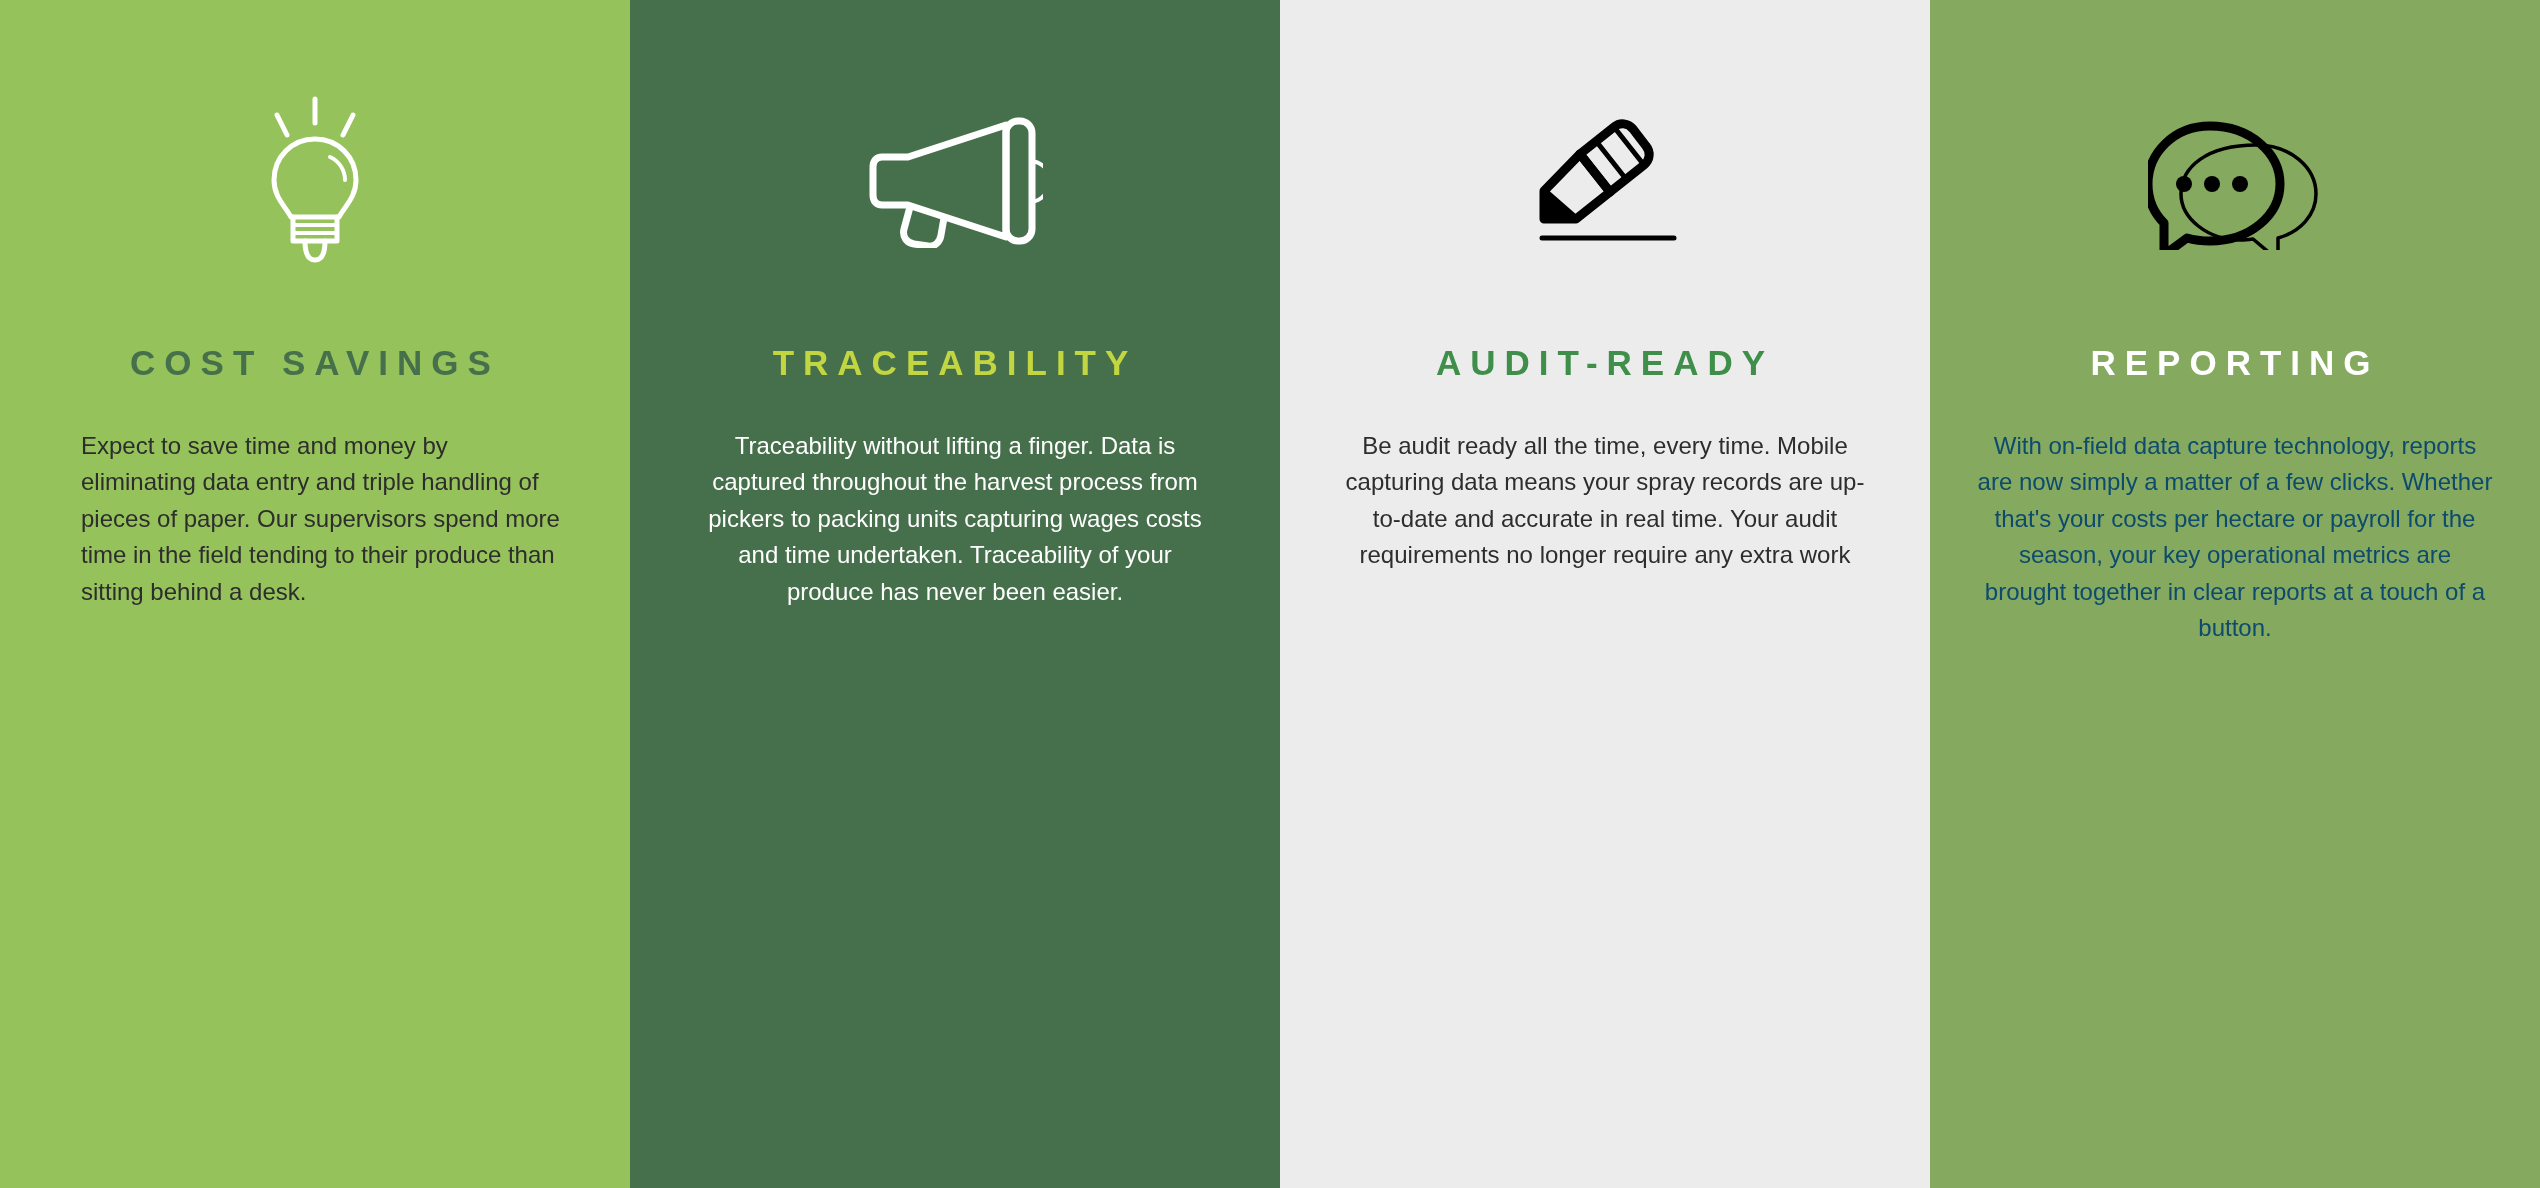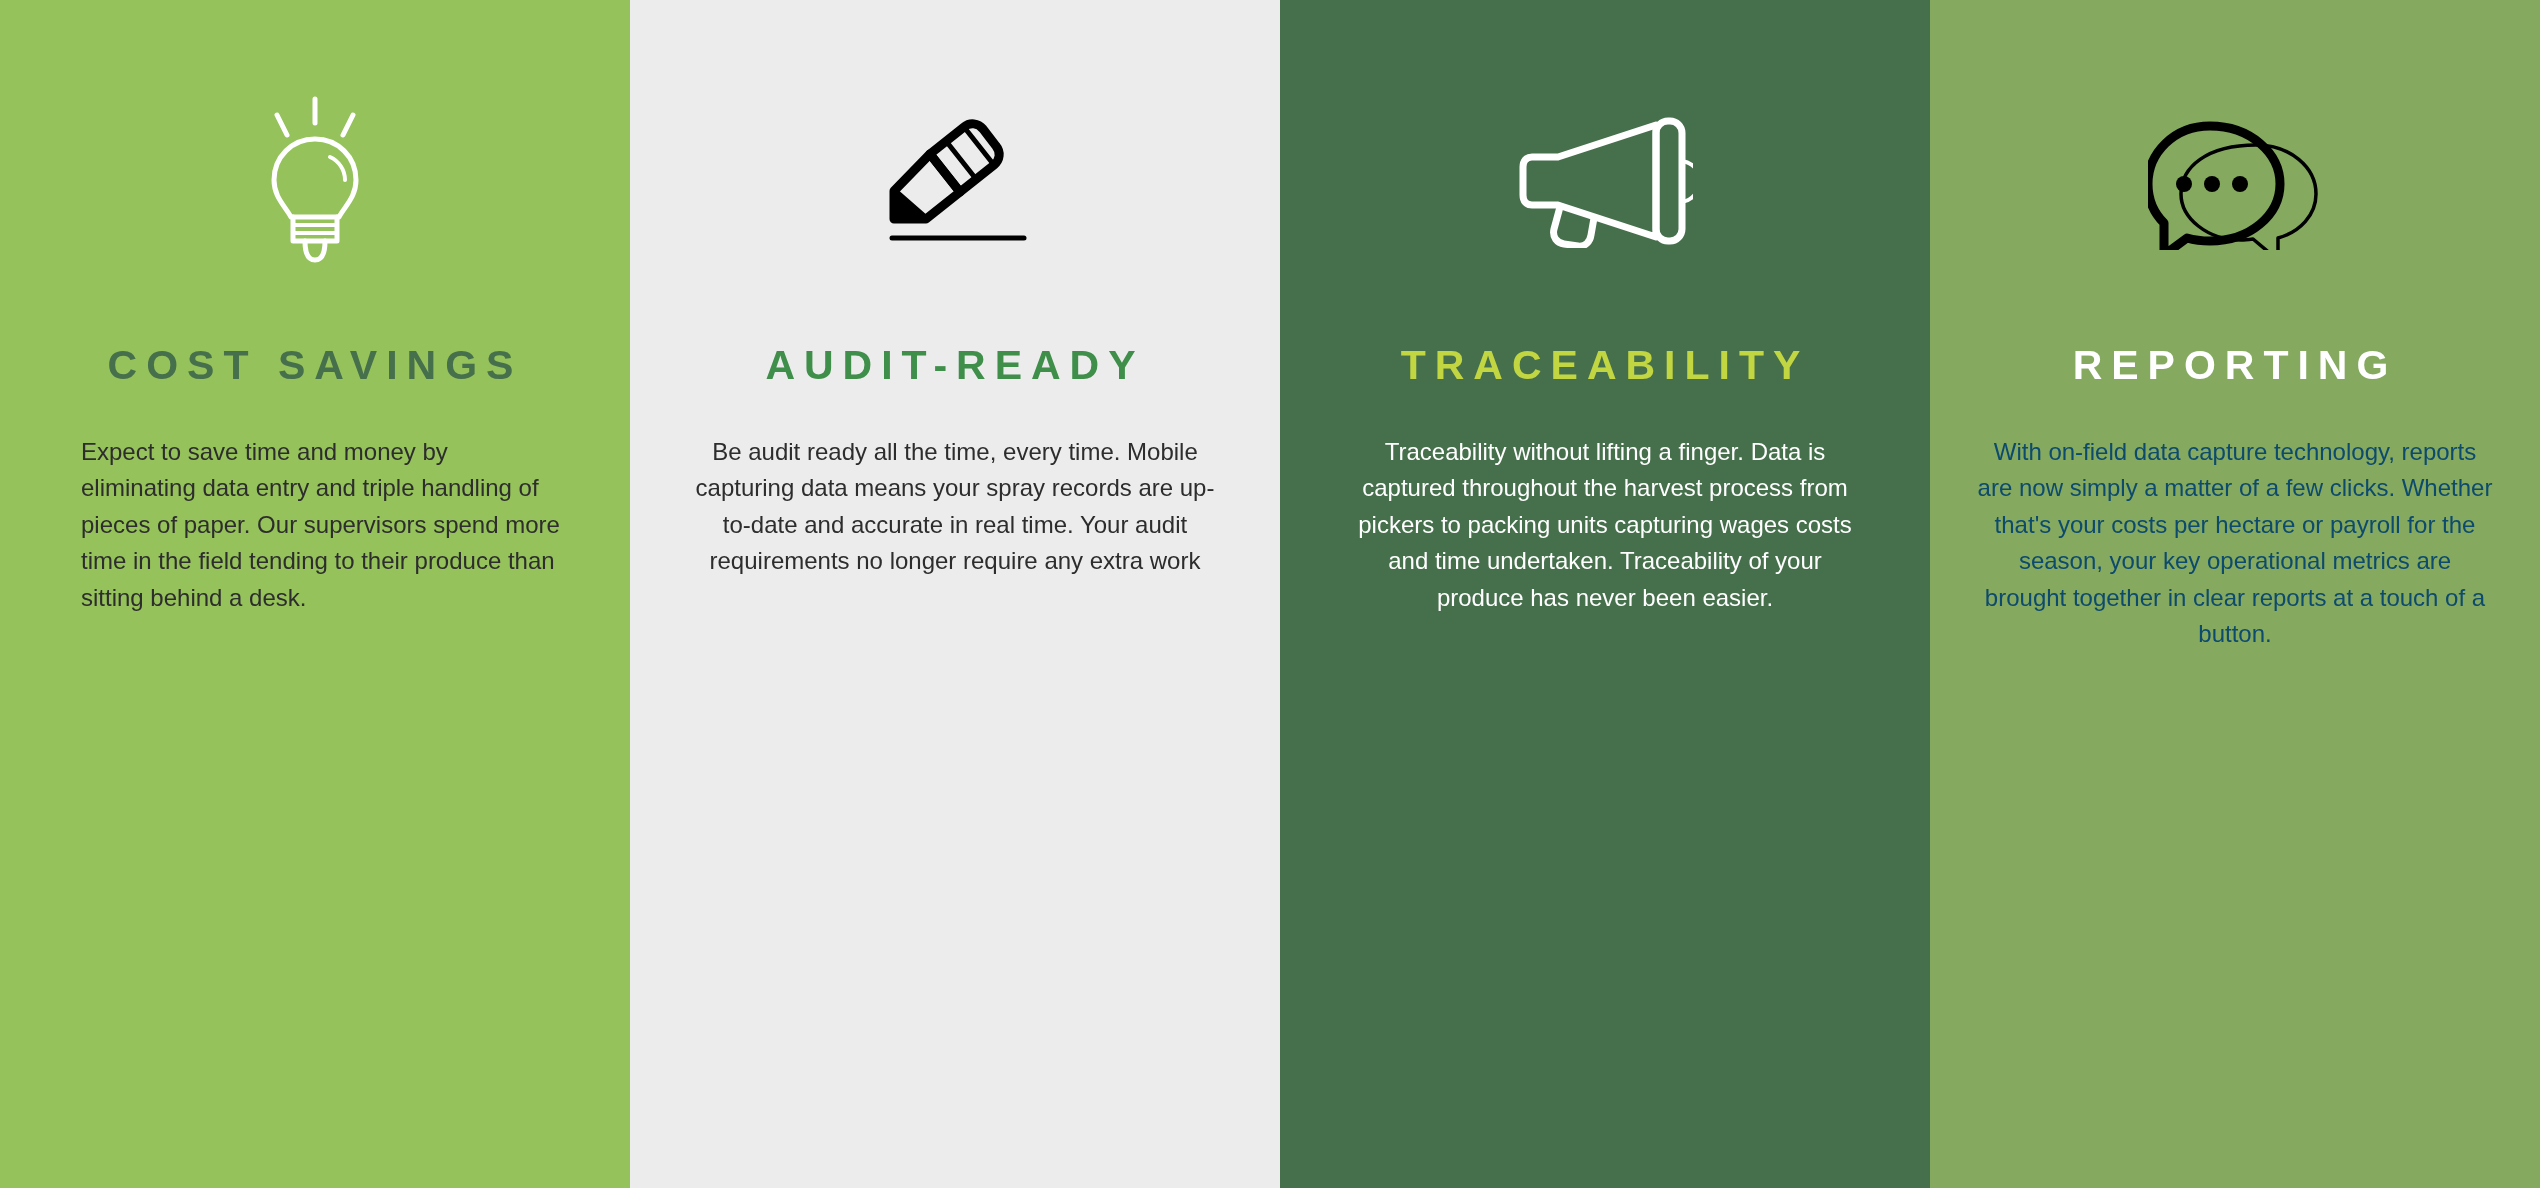--- a/index.html
+++ b/index.html
@@ -43,21 +43,21 @@
 
   .icon-wrap {
     height: 160px;
     display: flex;
     align-items: center;
     justify-content: center;
   }
 
   .feature-title {
     margin: 0;
-    font-size: 41px;
+    font-size: 35px;
     font-weight: bold;
     letter-spacing: 9px;
     text-align: center;
     line-height: 1;
     white-space: nowrap;
   }
   .col-1 .feature-title { color: #46704c; margin-top: 85px; }
   .col-2 .feature-title { color: #c2d641; margin-top: 85px; }
   .col-3 .feature-title { color: #3f8f4b; margin-top: 85px; }
   .col-4 .feature-title { color: #ffffff; margin-top: 85px; }
@@ -114,54 +114,54 @@
         <line x1="43" y1="132" x2="87" y2="132" stroke-width="4"></line>
         <line x1="43" y1="140" x2="87" y2="140" stroke-width="4"></line>
 
         <path d="M55 148 C55 160 58 167 65 167 C72 167 75 160 75 148"></path>
       </svg>
     </div>
     <h3 class="feature-title">COST SAVINGS</h3>
     <p class="feature-body">Expect to save time and money by eliminating data entry and triple handling of pieces of paper. Our supervisors spend more time in the field tending to their produce than sitting behind a desk.</p>
   </section>
 
+  <section class="feature-col col-2">
+    <div class="icon-wrap">
+      <svg width="175" height="135" viewBox="0 0 175 135" fill="none" stroke="#ffffff" stroke-width="7" stroke-linecap="round" stroke-linejoin="round">
+
+        <path d="M14 44 C8 44 5 48 5 54 L5 82 C5 88 8 92 14 92 L40 92 L138 124 L138 12 L40 44 Z"></path>
+
+        <rect x="138" y="8" width="26" height="120" rx="12"></rect>
+
+        <path d="M164 48 C178 50 182 62 182 68 C182 76 176 87 164 89" stroke-width="4"></path>
+
+        <path d="M42 94 L36 116 C34 124 39 130 46 131 L60 133 C67 134 72 129 73 122 L76 105"></path>
+      </svg>
+    </div>
+    <h3 class="feature-title">TRACEABILITY</h3>
+    <p class="feature-body">Traceability without lifting a finger. Data is captured throughout the harvest process from pickers to packing units capturing wages costs and time undertaken. Traceability of your produce has never been easier.</p>
+  </section>
+
   <section class="feature-col col-3">
     <div class="icon-wrap">
       <svg width="175" height="150" viewBox="0 0 175 150" fill="none" stroke="#000000" stroke-linecap="round" stroke-linejoin="round">
 
         <path d="M62 49 L96 22 C102 17 110 18 115 24 L128 41 C133 47 132 55 126 60 L92 87 Z" stroke-width="9" fill="none"></path>
         <path d="M62 49 L92 87 L58 114 L26 114 L26 86 Z" stroke-width="9" fill="none"></path>
 
         <line x1="78" y1="36" x2="108" y2="74" stroke-width="5"></line>
         <line x1="96" y1="22" x2="126" y2="60" stroke-width="5"></line>
 
         <path d="M26 86 L26 114 L58 114 Z" fill="#000000" stroke-width="7"></path>
 
         <line x1="24" y1="133" x2="156" y2="133" stroke-width="5"></line>
       </svg>
     </div>
     <h3 class="feature-title">AUDIT-READY</h3>
     <p class="feature-body">Be audit ready all the time, every time. Mobile capturing data means your spray records are up-to-date and accurate in real time. Your audit requirements no longer require any extra work</p>
-  </section>
-
-  <section class="feature-col col-2">
-    <div class="icon-wrap">
-      <svg width="175" height="135" viewBox="0 0 175 135" fill="none" stroke="#ffffff" stroke-width="7" stroke-linecap="round" stroke-linejoin="round">
-
-        <path d="M14 44 C8 44 5 48 5 54 L5 82 C5 88 8 92 14 92 L40 92 L138 124 L138 12 L40 44 Z"></path>
-
-        <rect x="138" y="8" width="26" height="120" rx="12"></rect>
-
-        <path d="M164 48 C178 50 182 62 182 68 C182 76 176 87 164 89" stroke-width="4"></path>
-
-        <path d="M42 94 L36 116 C34 124 39 130 46 131 L60 133 C67 134 72 129 73 122 L76 105"></path>
-      </svg>
-    </div>
-    <h3 class="feature-title">TRACEABILITY</h3>
-    <p class="feature-body">Traceability without lifting a finger. Data is captured throughout the harvest process from pickers to packing units capturing wages costs and time undertaken. Traceability of your produce has never been easier.</p>
   </section>
 
   <section class="feature-col col-4">
     <div class="icon-wrap">
       <svg width="175" height="140" viewBox="0 0 175 140" fill="none" stroke="#000000" stroke-linecap="round" stroke-linejoin="round">
 
         <path d="M108 35 C142 35 168 57 168 84 C168 105 152 122 130 128 L130 150 L105 129
                  C101 129.5 97 130 93 130 C59 130 33 108 33 84 C33 57 59 35 108 35 Z" stroke-width="3.5" fill="none"></path>
 
         <path d="M62 16 C102 16 132 43 132 74 C132 105 102 131 62 131

